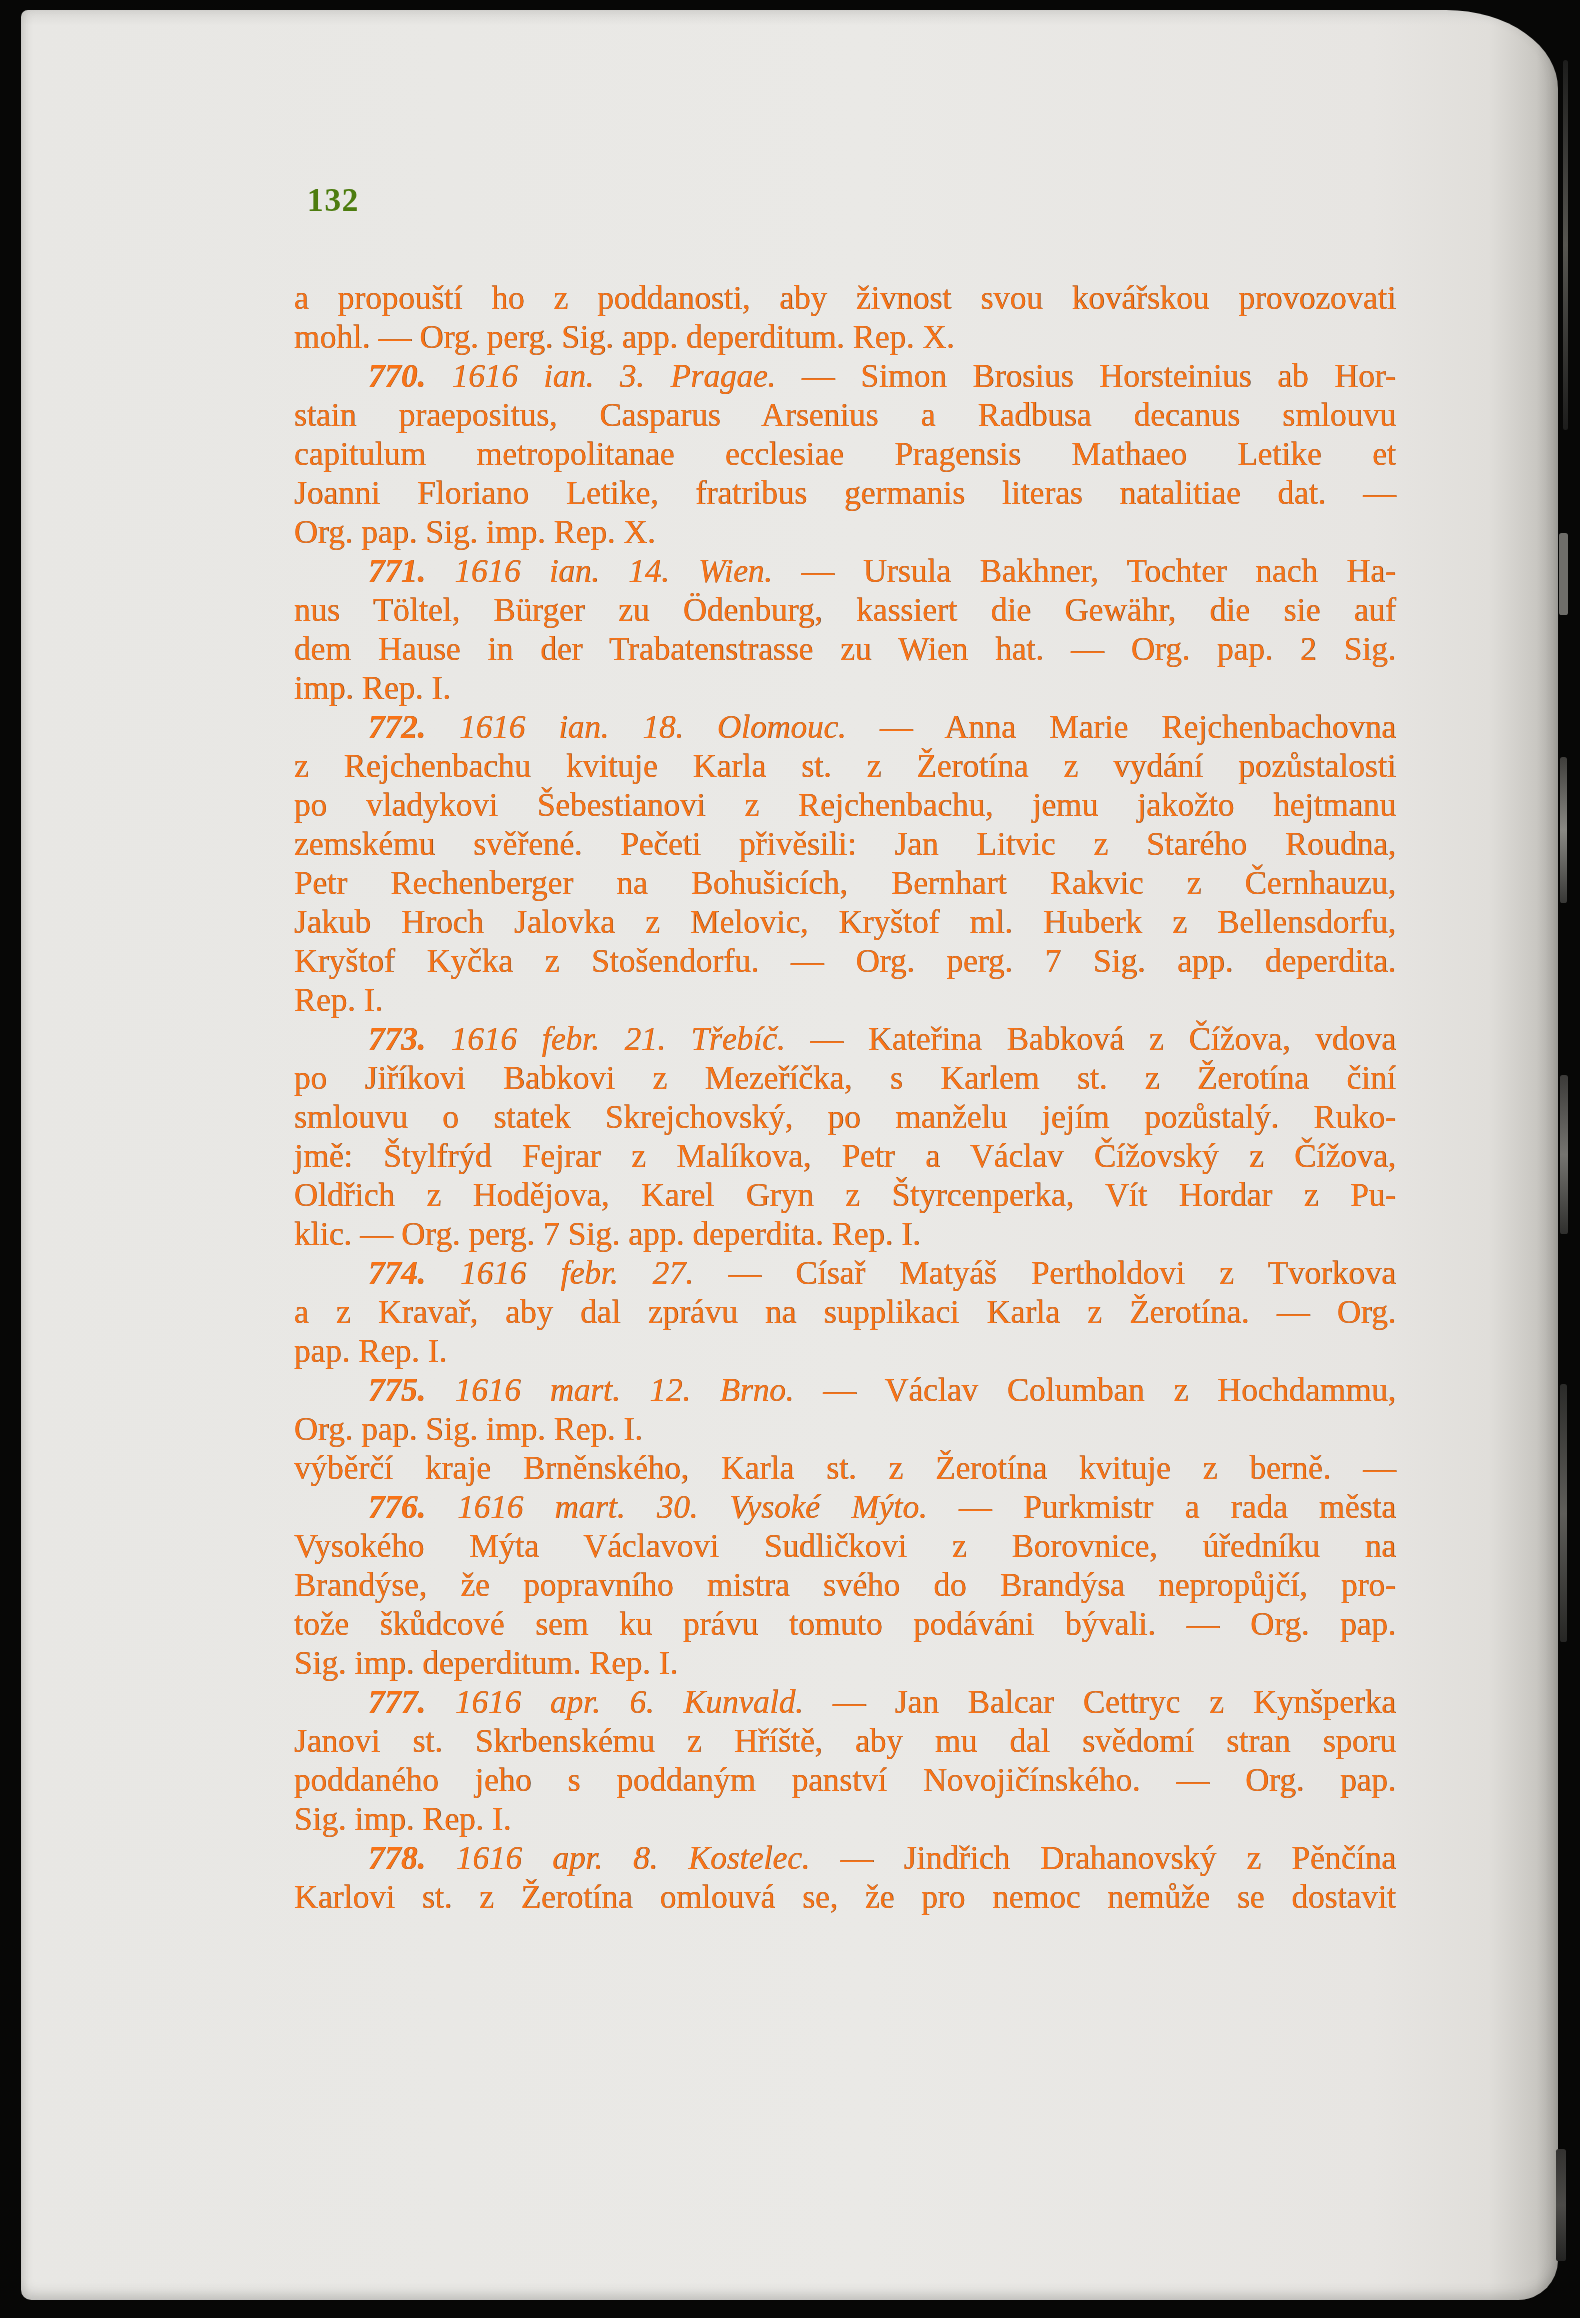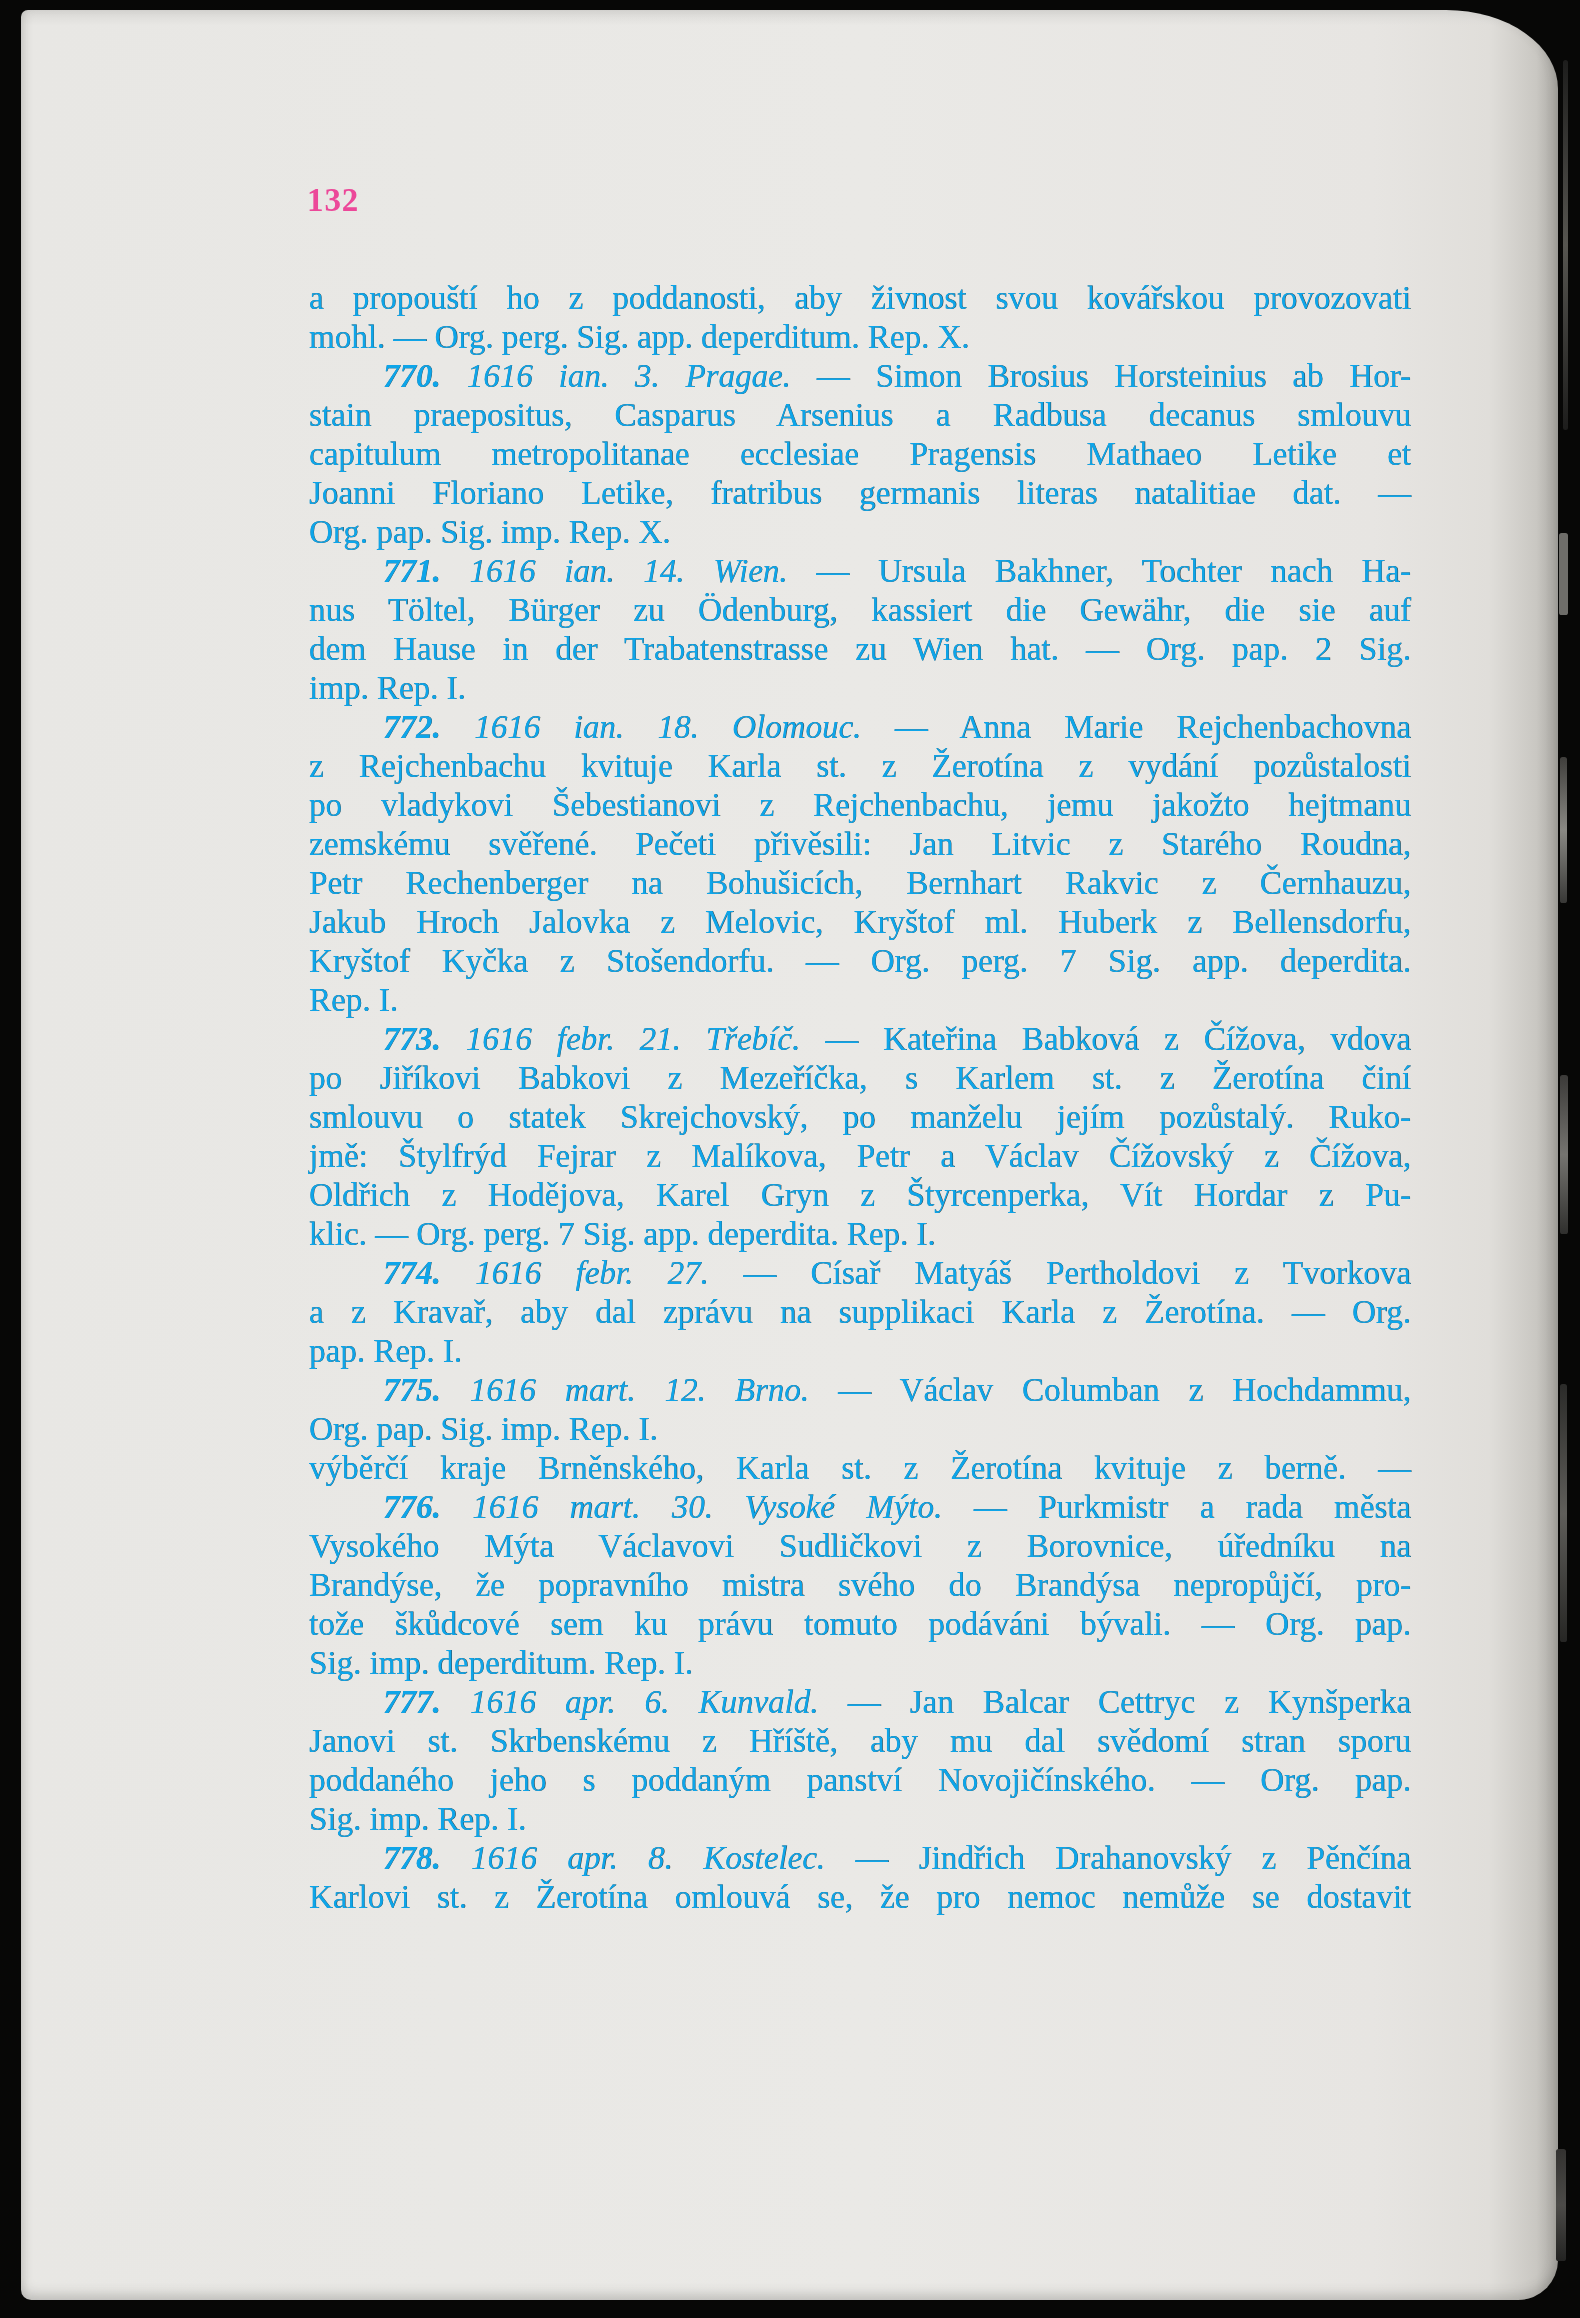--- a/index.html
+++ b/index.html
@@ -27,29 +27,29 @@
     box-shadow: inset 0 -5.2px 12px rgba(60,58,54,.25);
   }
   .pageno {
     position: absolute;
     left: 307px;
     top: 181px;
     height: 39px;
     line-height: 39px;
     font-size: 33px;
     font-weight: bold;
-    color: #ec4899;
+    color: #4d7c0f;
     letter-spacing: 0.9px;
   }
   .textblock {
     position: absolute;
-    left: 309px;
+    left: 294px;
     top: 279px;
     width: 1102px;
-    color: #0ea5e9;
+    color: #f97316;
   }
   .para { margin: 0; padding: 0; }
   .line {
     height: 39px;
     line-height: 39px;
     font-size: 33px;
     white-space: normal;
     overflow: visible;
     text-shadow: 0.3px 0 0 rgba(30,26,20,.85);
   }

